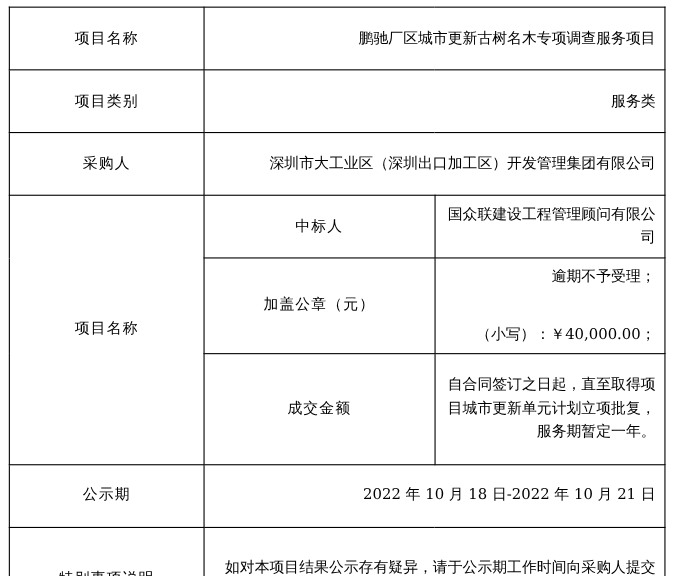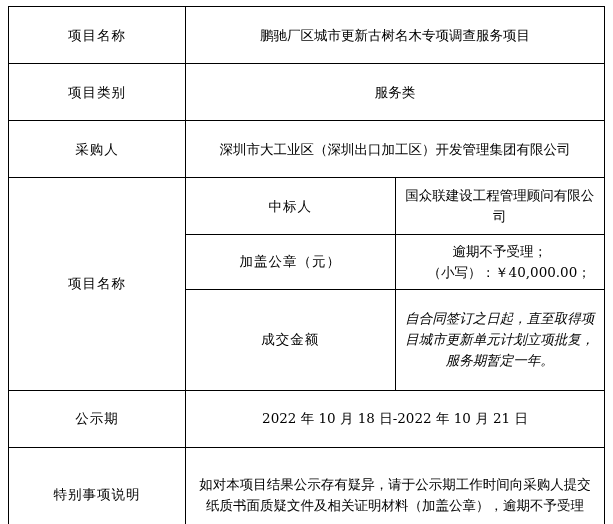--- a/index.html
+++ b/index.html
@@ -36,30 +36,31 @@
     text-align: center;
     width: 160px;
     letter-spacing: 1px;
   }
   td.sub-label {
     text-align: center;
     width: 145px;
     letter-spacing: 1px;
   }
   td.value {
-    text-align: center;
+    text-align: right;
   }
   td.tall {
     height: 44px;
   }
   .cell-line {
     display: block;
   }
   .indent {
     text-indent: 1.4em;
+    margin-top: 32px;
   }
 </style>
 </head>
 <body>
 
 <div class="doc">
   <table class="bid-table">
     <tbody>
       <tr>
         <td class="label tall">项目名称</td>
@@ -81,21 +82,21 @@
       </tr>
       <tr>
         <td class="sub-label">加盖公章（元）</td>
         <td class="value">
           <span class="cell-line">逾期不予受理；</span>
           <span class="cell-line indent">（小写）：￥40,000.00；</span>
         </td>
       </tr>
       <tr>
         <td class="sub-label">成交金额</td>
-        <td class="value" style="height:88px;font-style:italic;">自合同签订之日起，直至取得项目城市更新单元计划立项批复，服务期暂定一年。</td>
+        <td class="value" style="height:88px;">自合同签订之日起，直至取得项目城市更新单元计划立项批复，服务期暂定一年。</td>
       </tr>
 
       <tr>
         <td class="label tall">公示期</td>
         <td class="value tall" colspan="2">2022 年 10 月 18 日-2022 年 10 月 21 日</td>
       </tr>
       <tr>
         <td class="label">特别事项说明</td>
         <td class="value" colspan="2" style="height:82px;">如对本项目结果公示存有疑异，请于公示期工作时间向采购人提交纸质书面质疑文件及相关证明材料（加盖公章），逾期不予受理</td>
       </tr>

